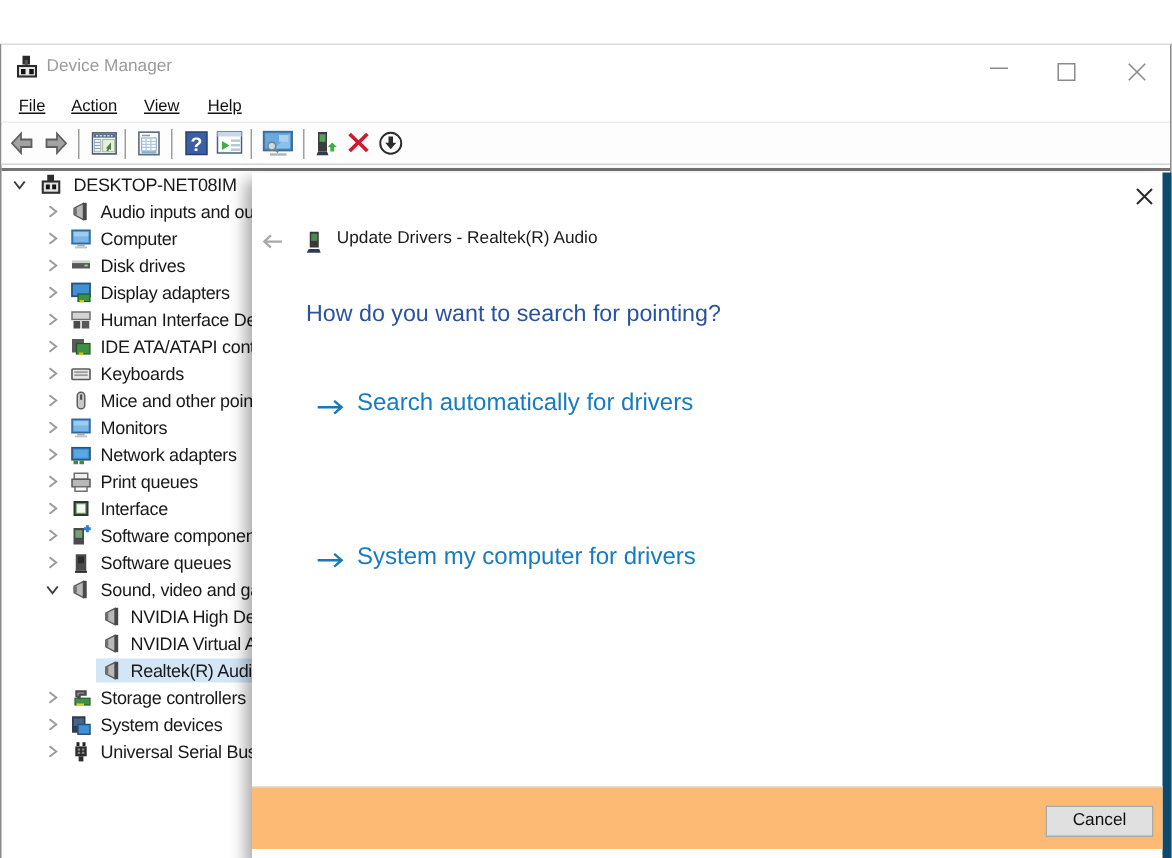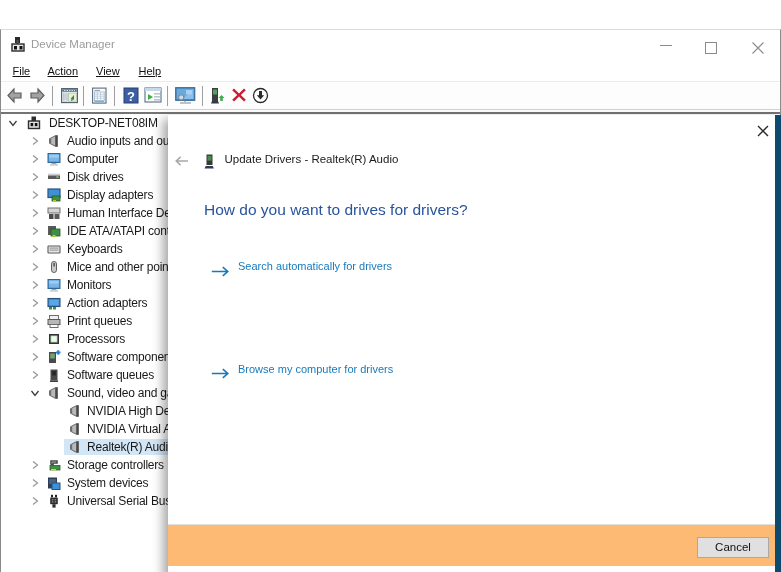--- a/index.html
+++ b/index.html
@@ -31,21 +31,21 @@
   #statusbar { position:absolute; left:0; top:547px; width:779px; height:23px; background:#f0f0f0;
                border-top:1px solid #d9d9d9; }
   .ssep { position:absolute; top:2px; height:20px; width:1px; background:#dcdcdc; }
   
   #dlg { position:absolute; left:167px; top:85px; width:613px; height:460.5px; background:#fff;
          border-right:6px solid #0c4a6e;
          box-shadow:-5px 4px 10px rgba(0,0,0,0.35); }
   #dlgtitle { position:absolute; left:56.5px; top:38px; font-size:11.5px; color:#1a1a1a; }
   #dlgx { position:absolute; left:584px; top:4.5px; width:22px; height:22px; }
   #heading { position:absolute; left:36px; top:86px; font-size:15.5px; color:#29549b; }
-  .opt-title { position:absolute; font-size:11px; color:#187bbd; }
+  .opt-title { position:absolute; font-size:16px; color:#187bbd; }
   .opt-desc  { position:absolute; font-size:12px;  color:#2173b2; line-height:18.5px; }
   .opt-arrow { position:absolute; }
   #dlgfooter { position:absolute; left:0; top:409px; width:100%; height:42px; background:#fdba74;
                border-top:1px solid #dfdfdf; }
   #cancel { position:absolute; left:529px; top:12px; width:72px; height:21px; background:#e0e0e0;
             border:1px solid #a9a9a9; font-size:11.5px; color:#111; text-align:center; line-height:19px; }
 </style>
 </head>
 <body>
 <div id="win">
@@ -266,42 +266,42 @@
       <div class="row" style="top:179px">
         <svg class="chev" style="left:28px" viewBox="0 0 10 10">
           <path d="M3 1.5 L7.5 5 L3 8.5" stroke="#9a9a9a" stroke-width="1.3" fill="none"></path>
         </svg>
         <svg class="ticn" style="left:45px" viewBox="0 0 14 14">
           <rect x="1" y="2.5" width="12" height="8" fill="#3f91d6" stroke="#28527c" stroke-width="1.1"></rect>
           <rect x="2.5" y="4" width="9" height="5" fill="#5aa7e8"></rect>
           <rect x="2" y="11" width="3" height="2.5" fill="#3a8f41"></rect>
           <rect x="6" y="11" width="3" height="2.5" fill="#3a8f41"></rect>
         </svg>
-        <span class="lbl" style="left:65px">Action adapters</span>
+        <span class="lbl" style="left:65px">Network adapters</span>
       </div>
       <div class="row" style="top:197px">
         <svg class="chev" style="left:28px" viewBox="0 0 10 10">
           <path d="M3 1.5 L7.5 5 L3 8.5" stroke="#9a9a9a" stroke-width="1.3" fill="none"></path>
         </svg>
         <svg class="ticn" style="left:45px" viewBox="0 0 14 14">
           <rect x="2.5" y="1.5" width="9" height="4" fill="#efefef" stroke="#6e6e6e" stroke-width="1"></rect>
           <rect x="1" y="5.5" width="12" height="5" fill="#b8b8b8" stroke="#5a5a5a" stroke-width="1"></rect>
           <rect x="3" y="10.5" width="8" height="3" fill="#fff" stroke="#6e6e6e" stroke-width="1"></rect>
         </svg>
         <span class="lbl" style="left:65px">Print queues</span>
       </div>
       <div class="row" style="top:215px">
         <svg class="chev" style="left:28px" viewBox="0 0 10 10">
           <path d="M3 1.5 L7.5 5 L3 8.5" stroke="#9a9a9a" stroke-width="1.3" fill="none"></path>
         </svg>
         <svg class="ticn" style="left:45px" viewBox="0 0 14 14">
           <rect x="2" y="2" width="10" height="10" fill="#333"></rect>
           <rect x="3.8" y="3.8" width="6.4" height="6.4" fill="#f4f9f4" stroke="#6fa56f" stroke-width="0.7"></rect>
         </svg>
-        <span class="lbl" style="left:65px">Processors</span>
+        <span class="lbl" style="left:65px">Interface</span>
       </div>
       <div class="row" style="top:233px">
         <svg class="chev" style="left:28px" viewBox="0 0 10 10">
           <path d="M3 1.5 L7.5 5 L3 8.5" stroke="#9a9a9a" stroke-width="1.3" fill="none"></path>
         </svg>
         <svg class="ticn" style="left:45px" viewBox="0 0 14 14">
           <rect x="2" y="2" width="7" height="11" fill="#4a4a4a"></rect>
           <rect x="3.2" y="3.5" width="4.6" height="5" fill="#6fa573"></rect>
           <path d="M9 2.5 L13.5 2.5 M11.25 0.2 L11.25 4.8" stroke="#2e7fd3" stroke-width="2"></path>
         </svg>
@@ -405,29 +405,29 @@
     </svg>
     <svg style="position:absolute;left:36px;top:38.5px" width="11" height="15" viewBox="0 0 11 15">
       <rect x="2.5" y="0.5" width="6" height="10.5" fill="#383838"></rect>
       <rect x="3.5" y="1.8" width="4" height="4.8" fill="#4d8a52"></rect>
       <path d="M0.5 14.5 L9.8 14.5 L8.8 12 L1.8 12 Z" fill="#2f3a52"></path>
     </svg>
     <div id="dlgtitle">Update Drivers - Realtek(R) Audio</div>
     <svg id="dlgx" viewBox="0 0 22 22">
         <path d="M6 6 L16 16 M16 6 L6 16" stroke="#2b2b2b" stroke-width="1.4"></path>
       </svg>
-    <div id="heading">How do you want to drives for drivers?</div>
+    <div id="heading">How do you want to search for pointing?</div>
 
     <svg class="opt-arrow" style="left:43px;top:150.5px" width="20" height="11" viewBox="0 0 20 11">
       <path d="M0.8 5.5 L16.8 5.5 M11.8 1.2 L16.8 5.5 L11.8 9.8" stroke="#1579bd" stroke-width="1.55" fill="none"></path>
     </svg>
     <div class="opt-title" style="left:70px;top:144.5px">Search automatically for drivers</div>
 
     <svg class="opt-arrow" style="left:43px;top:253px" width="20" height="11" viewBox="0 0 20 11">
       <path d="M0.8 5.5 L16.8 5.5 M11.8 1.2 L16.8 5.5 L11.8 9.8" stroke="#1579bd" stroke-width="1.55" fill="none"></path>
     </svg>
-    <div class="opt-title" style="left:70px;top:247.5px">Browse my computer for drivers</div>
+    <div class="opt-title" style="left:70px;top:247.5px">System my computer for drivers</div>
 
     <div id="dlgfooter">
         <div id="cancel">Cancel</div>
       </div>
   </div>
 </div>
 
 </body></html>

